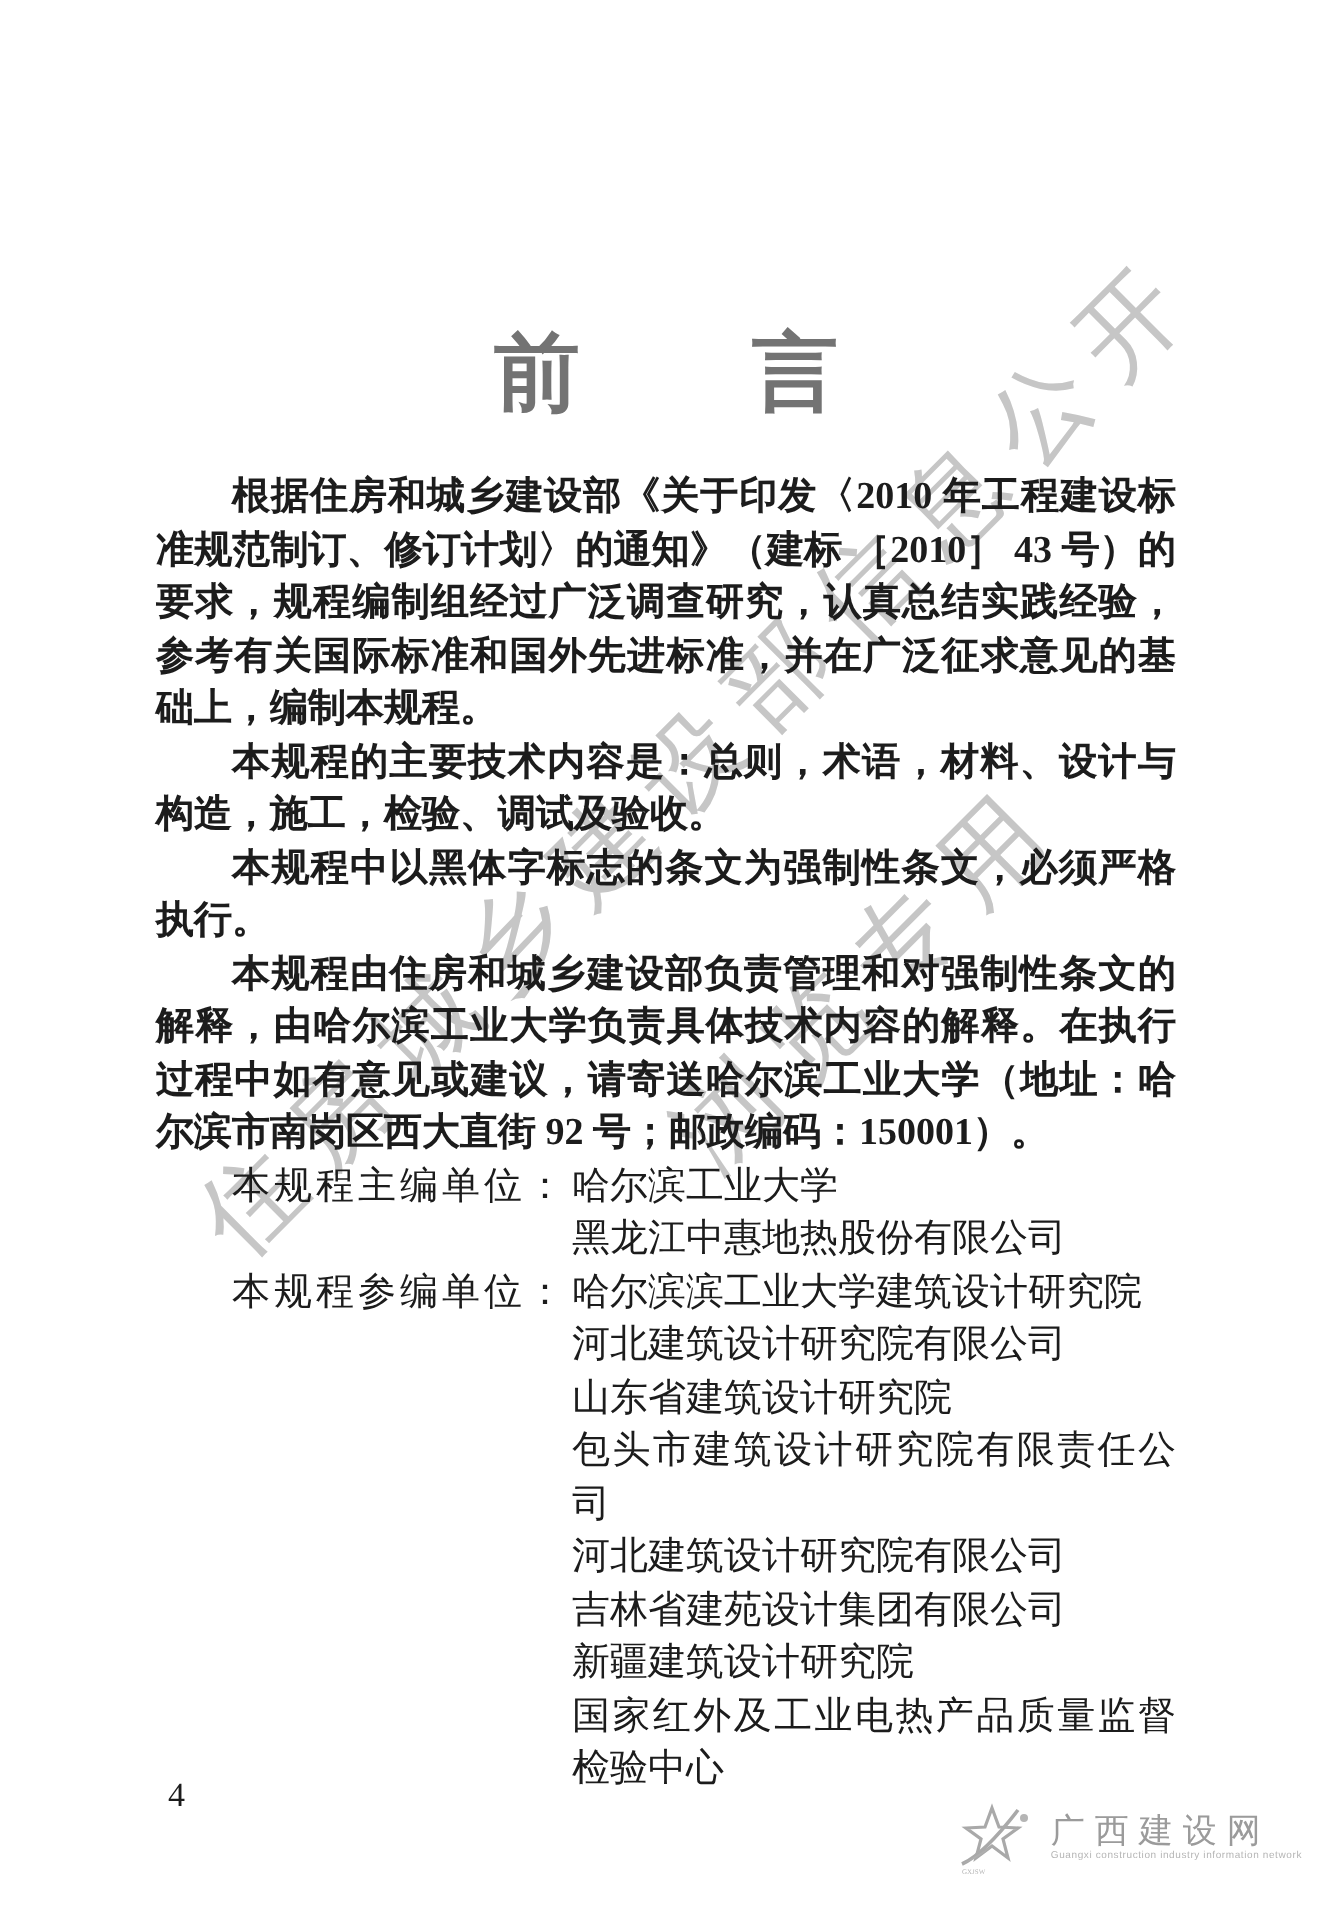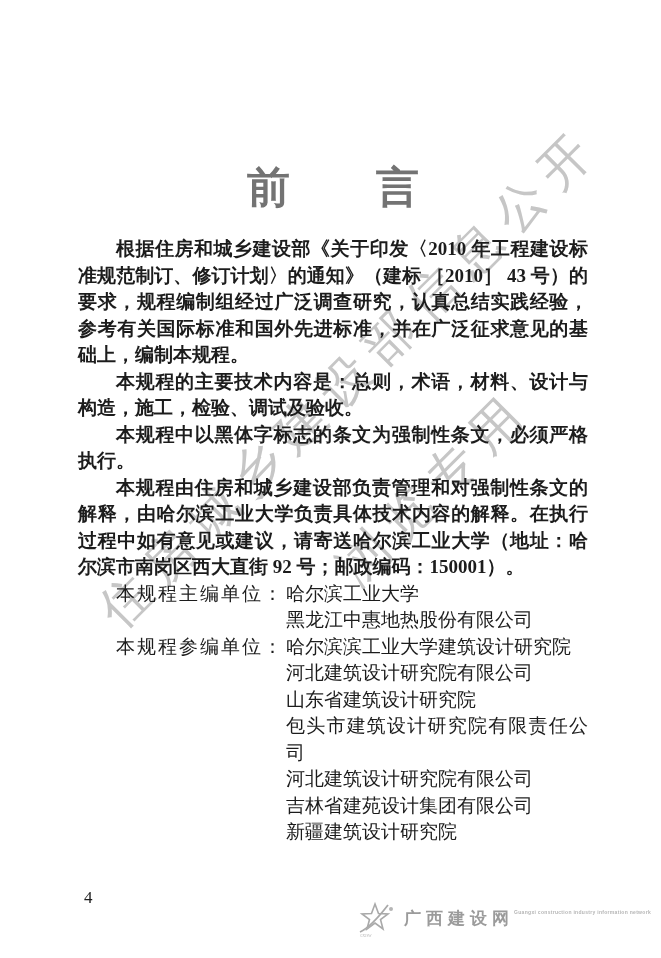--- a/index.html
+++ b/index.html
@@ -31,21 +31,21 @@
   .org-line{min-height:26.5px;}
   .page-number{
     position:absolute;left:84px;top:888px;z-index:1;
     font-size:17px;color:#1c1c1c;
   }
   .logo{
     position:absolute;right:10px;top:896px;z-index:1;
     display:flex;align-items:center;gap:5px;
   }
   .logo-star{width:44px;height:44px;flex:0 0 auto;}
-  .logo-textcol{display:flex;font-weight:bold;}
+  .logo-textcol{display:flex;flex-direction:column;}
   .logo-name{font-size:17px;color:#9b9b9b;letter-spacing:5px;line-height:19px;}
   .logo-tagline{font-size:5px;color:#b5b5b5;line-height:6px;letter-spacing:0.3px;
     font-family:"Liberation Sans","DejaVu Sans",sans-serif;}
 </style>
 </head>
 <body>
 
 <div class="page">
 
   <div class="watermark" id="wm-a">住房城乡建设部信息公开</div>
@@ -71,20 +71,21 @@
     <div class="credit">
       <div class="credit-label">本规程参编单位：</div>
       <div class="credit-orgs">
         <div class="org-line">哈尔滨滨工业大学建筑设计研究院</div>
         <div class="org-line">河北建筑设计研究院有限公司</div>
         <div class="org-line">山东省建筑设计研究院</div>
         <div class="org-line">包头市建筑设计研究院有限责任公司</div>
         <div class="org-line">河北建筑设计研究院有限公司</div>
         <div class="org-line">吉林省建苑设计集团有限公司</div>
         <div class="org-line">新疆建筑设计研究院</div>
+        <div class="org-line">国家红外及工业电热产品质量监督检验中心</div>
       </div>
     </div>
 
   </div>
 
   <div class="page-number">4</div>
 
   <div class="logo">
     <svg class="logo-star" viewBox="0 0 44 44">
       <path d="M20 8 L23.5 17.5 L33 18 L25.5 23.5 L28 33 L20 27 L12 33 L14.5 23.5 L7 18 L16.5 17.5 Z" fill="#ffffff" stroke="#a9a9a9" stroke-width="1.6"></path>

